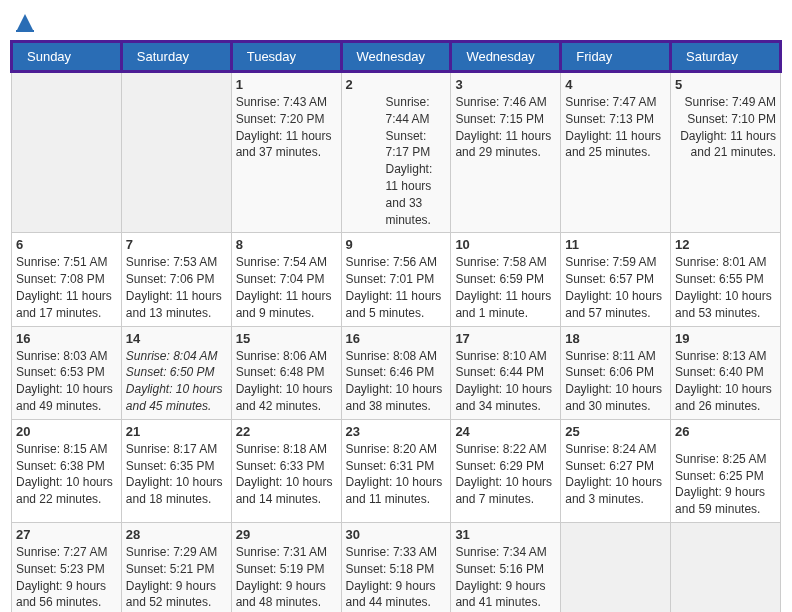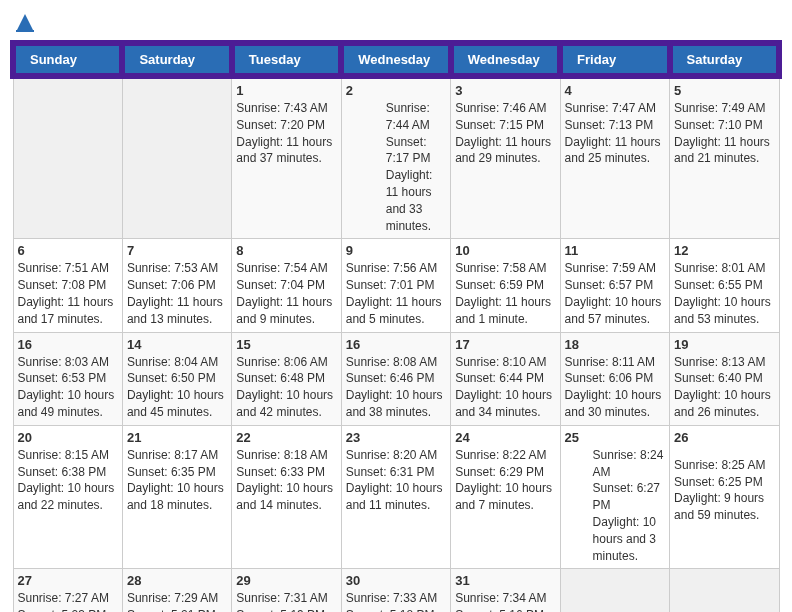--- a/index.html
+++ b/index.html
@@ -59,23 +59,23 @@
       border-collapse: collapse;
       table-layout: fixed;
     }
     thead tr {
       background-color: #2a6db5;
       color: white;
     }
     thead th {
       padding: 6px 14px;
       font-size: 13px;
-      font-weight: bold;
+      font-weight: normal;
       text-align: left;
-      border: 6px solid #4c1d95;
+      border: 3px solid #4c1d95;
     }
     tbody td {
       vertical-align: top;
       border: 1px solid #ccc;
       padding: 4px 4px;
       font-size: 10.5px;
       color: #333;
       height: 80px;
     }
     .day-number {
@@ -156,21 +156,21 @@
 Daylight: 11 hours and 29 minutes.</div>
         </td>
         <td>
           <span class="day-number">4</span>
           <div class="day-info" style="white-space: pre-line;">Sunrise: 7:47 AM
 Sunset: 7:13 PM
 Daylight: 11 hours and 25 minutes.</div>
         </td>
         <td>
           <span class="day-number">5</span>
-          <div class="day-info" style="white-space: pre-line;">Sunrise: 7:49 AM
+          <div class="day-info" style="white-space: pre-line; text-align: right;">Sunrise: 7:49 AM
 Sunset: 7:10 PM
 Daylight: 11 hours and 21 minutes.</div>
         </td>
       </tr>
       <tr>
         <td>
           <span class="day-number">6</span>
           <div class="day-info" style="white-space: pre-line;">Sunrise: 7:51 AM
 Sunset: 7:08 PM
 Daylight: 11 hours and 17 minutes.</div>
@@ -214,21 +214,21 @@
       </tr>
       <tr>
         <td>
           <span class="day-number">16</span>
           <div class="day-info" style="white-space: pre-line;">Sunrise: 8:03 AM
 Sunset: 6:53 PM
 Daylight: 10 hours and 49 minutes.</div>
         </td>
         <td>
           <span class="day-number">14</span>
-          <div class="day-info" style="white-space: pre-line;">Sunrise: 8:04 AM
+          <div class="day-info" style="white-space: pre-line; font-style: italic;">Sunrise: 8:04 AM
 Sunset: 6:50 PM
 Daylight: 10 hours and 45 minutes.</div>
         </td>
         <td>
           <span class="day-number">15</span>
           <div class="day-info" style="white-space: pre-line;">Sunrise: 8:06 AM
 Sunset: 6:48 PM
 Daylight: 10 hours and 42 minutes.</div>
         </td>
         <td>
@@ -282,21 +282,21 @@
 Daylight: 10 hours and 11 minutes.</div>
         </td>
         <td>
           <span class="day-number">24</span>
           <div class="day-info" style="white-space: pre-line;">Sunrise: 8:22 AM
 Sunset: 6:29 PM
 Daylight: 10 hours and 7 minutes.</div>
         </td>
         <td>
           <span class="day-number">25</span>
-          <div class="day-info" style="white-space: pre-line; margin-left: 28px;">Sunrise: 8:24 AM
+          <div class="day-info" style="white-space: pre-line;">Sunrise: 8:24 AM
 Sunset: 6:27 PM
 Daylight: 10 hours and 3 minutes.</div>
         </td>
         <td>
           <span class="day-number">26</span>
           <div class="day-info" style="white-space: pre-line; margin-top: 12px;">Sunrise: 8:25 AM
 Sunset: 6:25 PM
 Daylight: 9 hours and 59 minutes.</div>
         </td>
       </tr>

